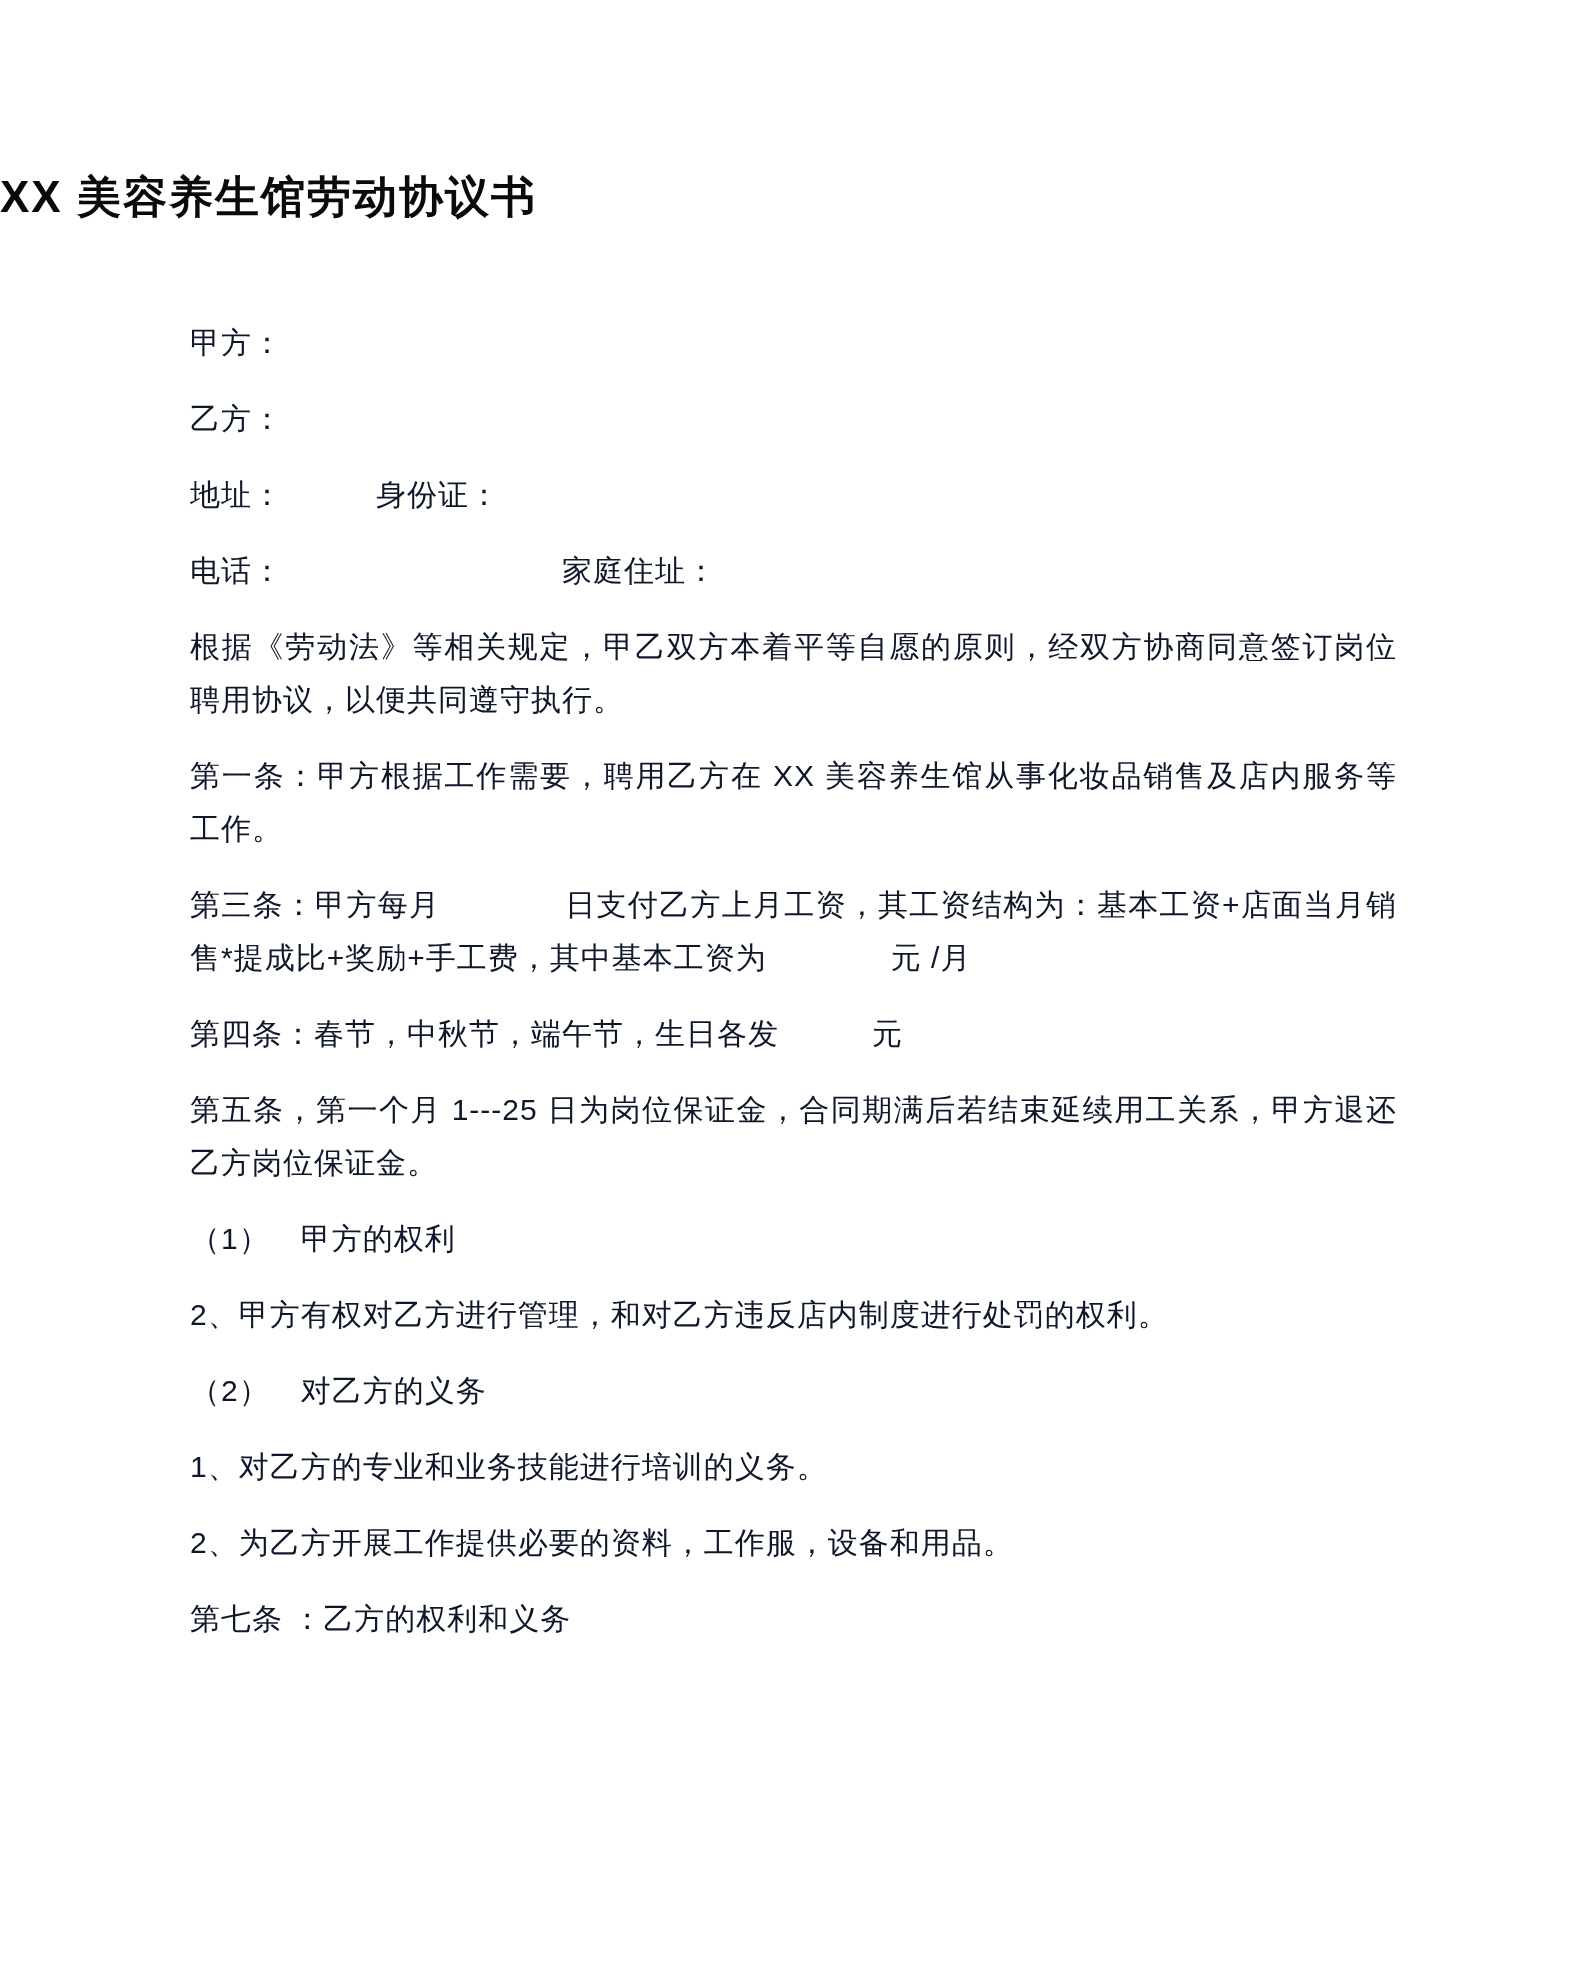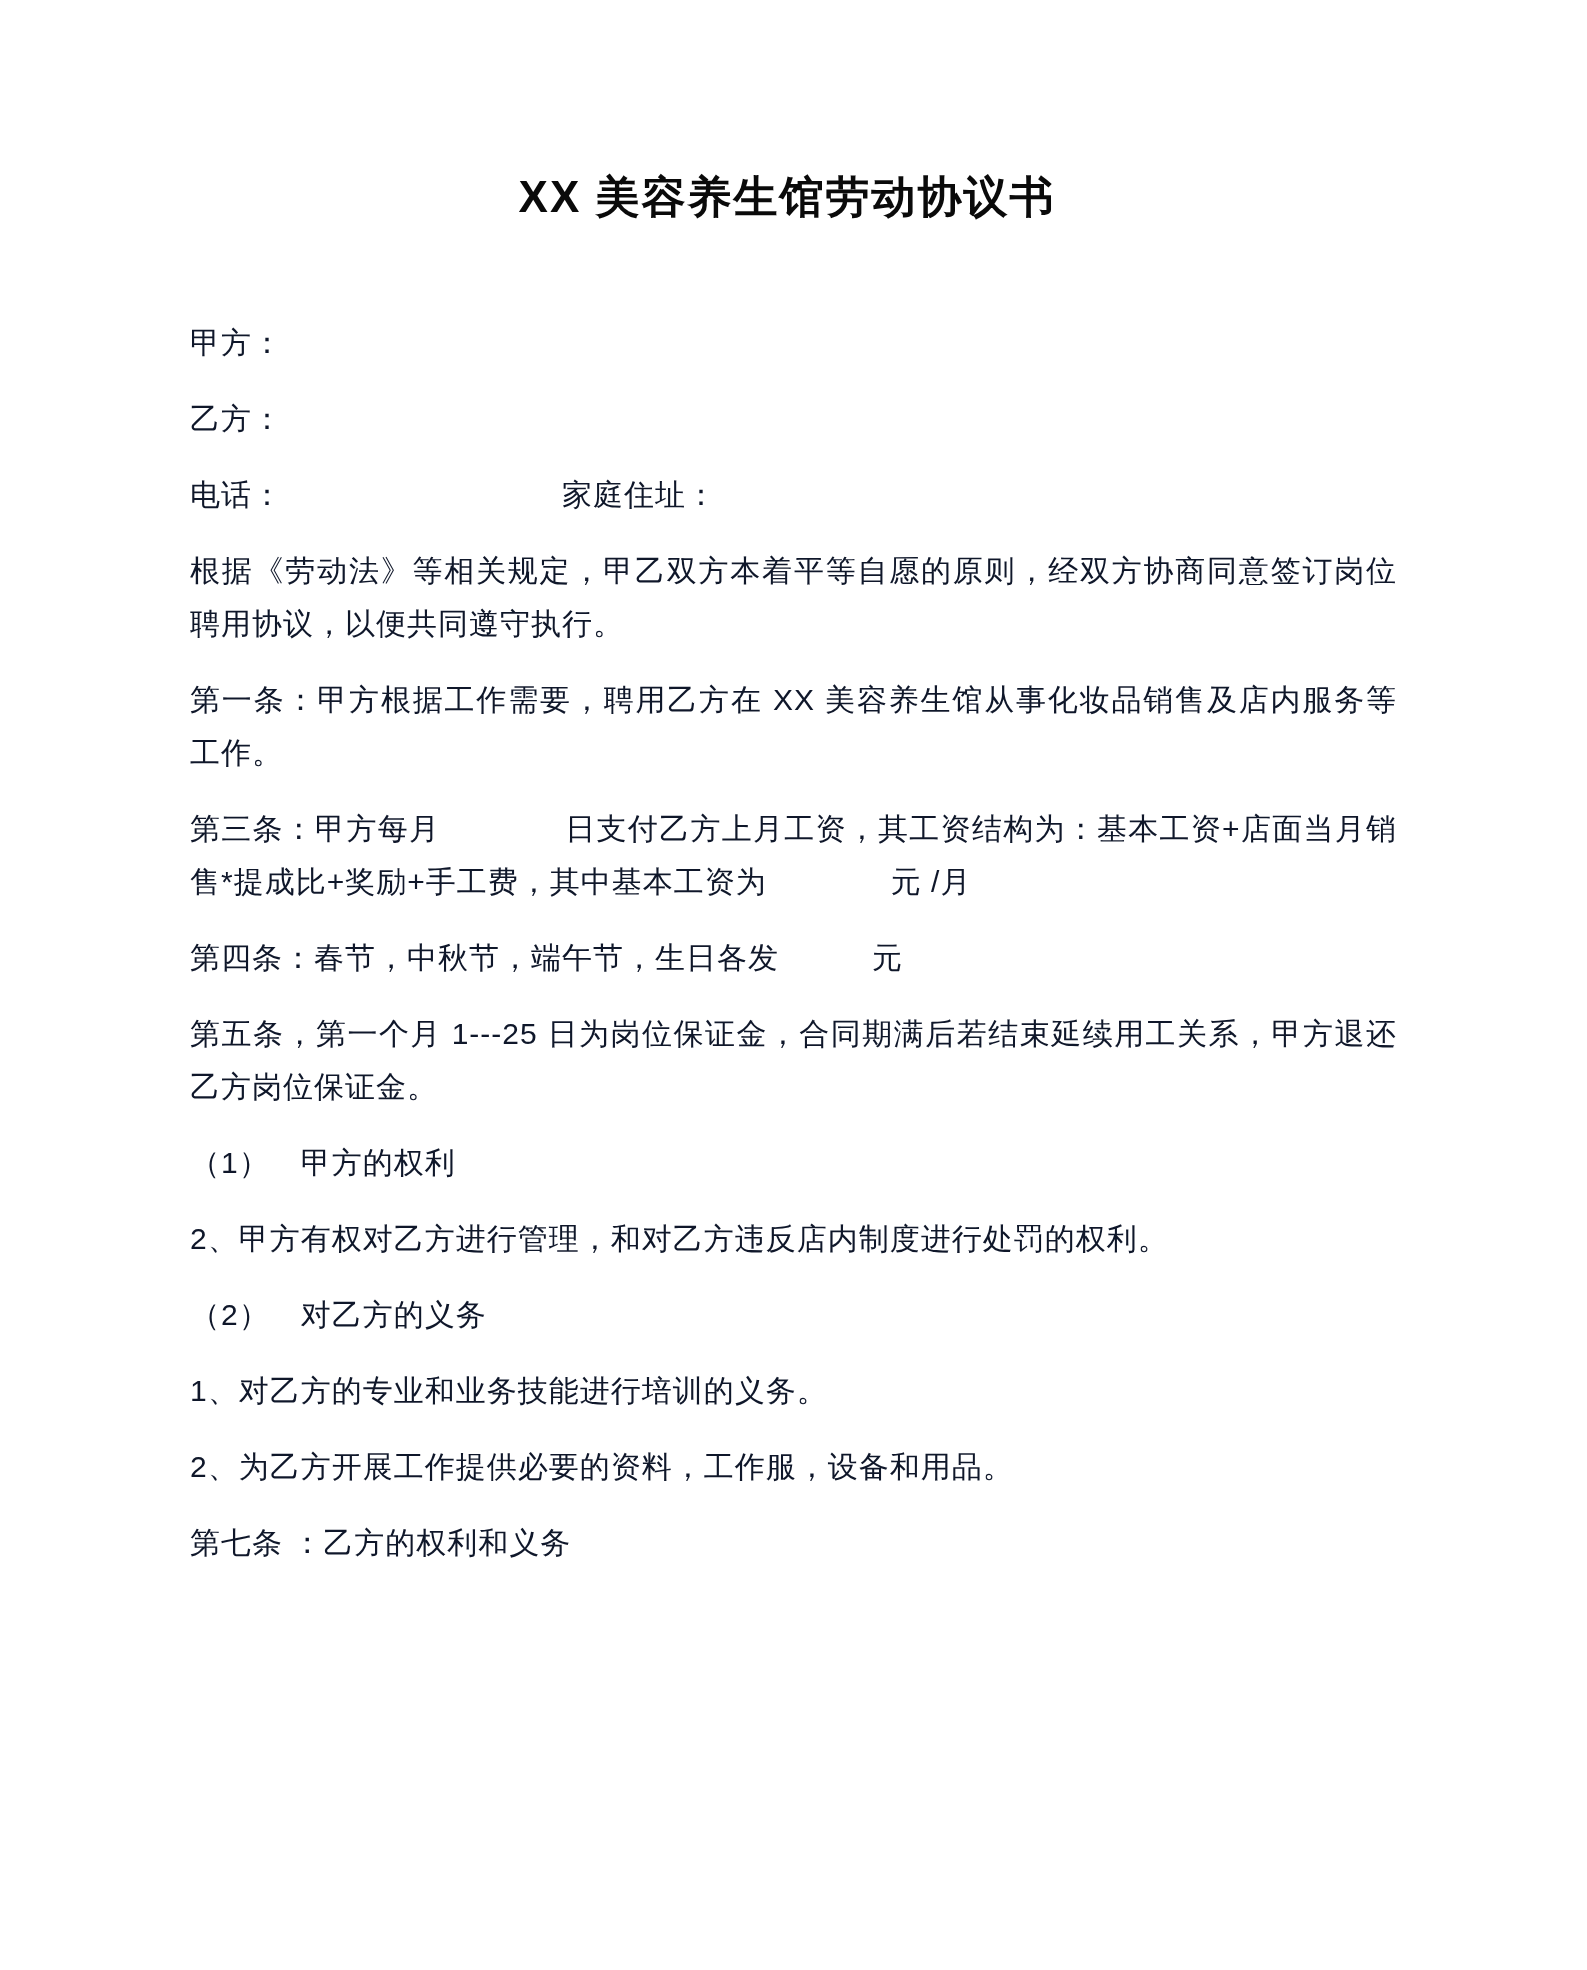--- a/index.html
+++ b/index.html
@@ -13,21 +13,21 @@
     height: 1970px;
     margin: 0 auto;
     background: #ffffff;
     overflow: hidden;
     color: #121212;
     font-family: "Liberation Sans", "DejaVu Sans", sans-serif;
   }
   .doc-title {
     margin: 168px 13px 0 0;
     padding: 0;
-    text-align: center;
+    text-align: left;
     font-size: 44px;
     line-height: 58px;
     font-weight: 700;
     letter-spacing: 2px;
     color: #0a0a0a;
   }
   .doc-content {
     margin: 90px 190px 0 190px;
   }
   p.para {
@@ -45,20 +45,21 @@
   }
 </style>
 </head>
 <body>
 
 <div class="page">
   <h1 class="doc-title">XX 美容养生馆劳动协议书</h1>
   <div class="doc-content" id="doc-content">
       <p class="para"><span>甲方：</span></p>
       <p class="para"><span>乙方：</span></p>
+      <p class="para"><span>地址：　　　身份证：</span></p>
       <p class="para"><span>电话：　　　　　　　　　家庭住址：</span></p>
       <p class="para"><span>根据《劳动法》等相关规定，甲乙双方本着平等自愿的原则，经双方协商同意签订岗位聘用协议，以便共同遵守执行。</span></p>
       <p class="para"><span>第一条：甲方根据工作需要，聘用乙方在 XX 美容养生馆从事化妆品销售及店内服务等工作。</span></p>
       <p class="para"><span>第三条：甲方每月　　　　日支付乙方上月工资，其工资结构为：基本工资+店面当月销售*提成比+奖励+手工费，其中基本工资为　　　　元 /月</span></p>
       <p class="para"><span>第四条：春节，中秋节，端午节，生日各发　　　元</span></p>
       <p class="para"><span>第五条，第一个月 </span><span class="bold">1---25</span><span> 日为岗位保证金，合同期满后若结束延续用工关系，甲方退还乙方岗位保证金。</span></p>
       <p class="para"><span>（1）　甲方的权利</span></p>
       <p class="para"><span class="bold">2</span><span>、甲方有权对乙方进行管理，和对乙方违反店内制度进行处罚的权利。</span></p>
       <p class="para"><span>（2）　对乙方的义务</span></p>
       <p class="para"><span class="bold">1</span><span>、对乙方的专业和业务技能进行培训的义务。</span></p>

